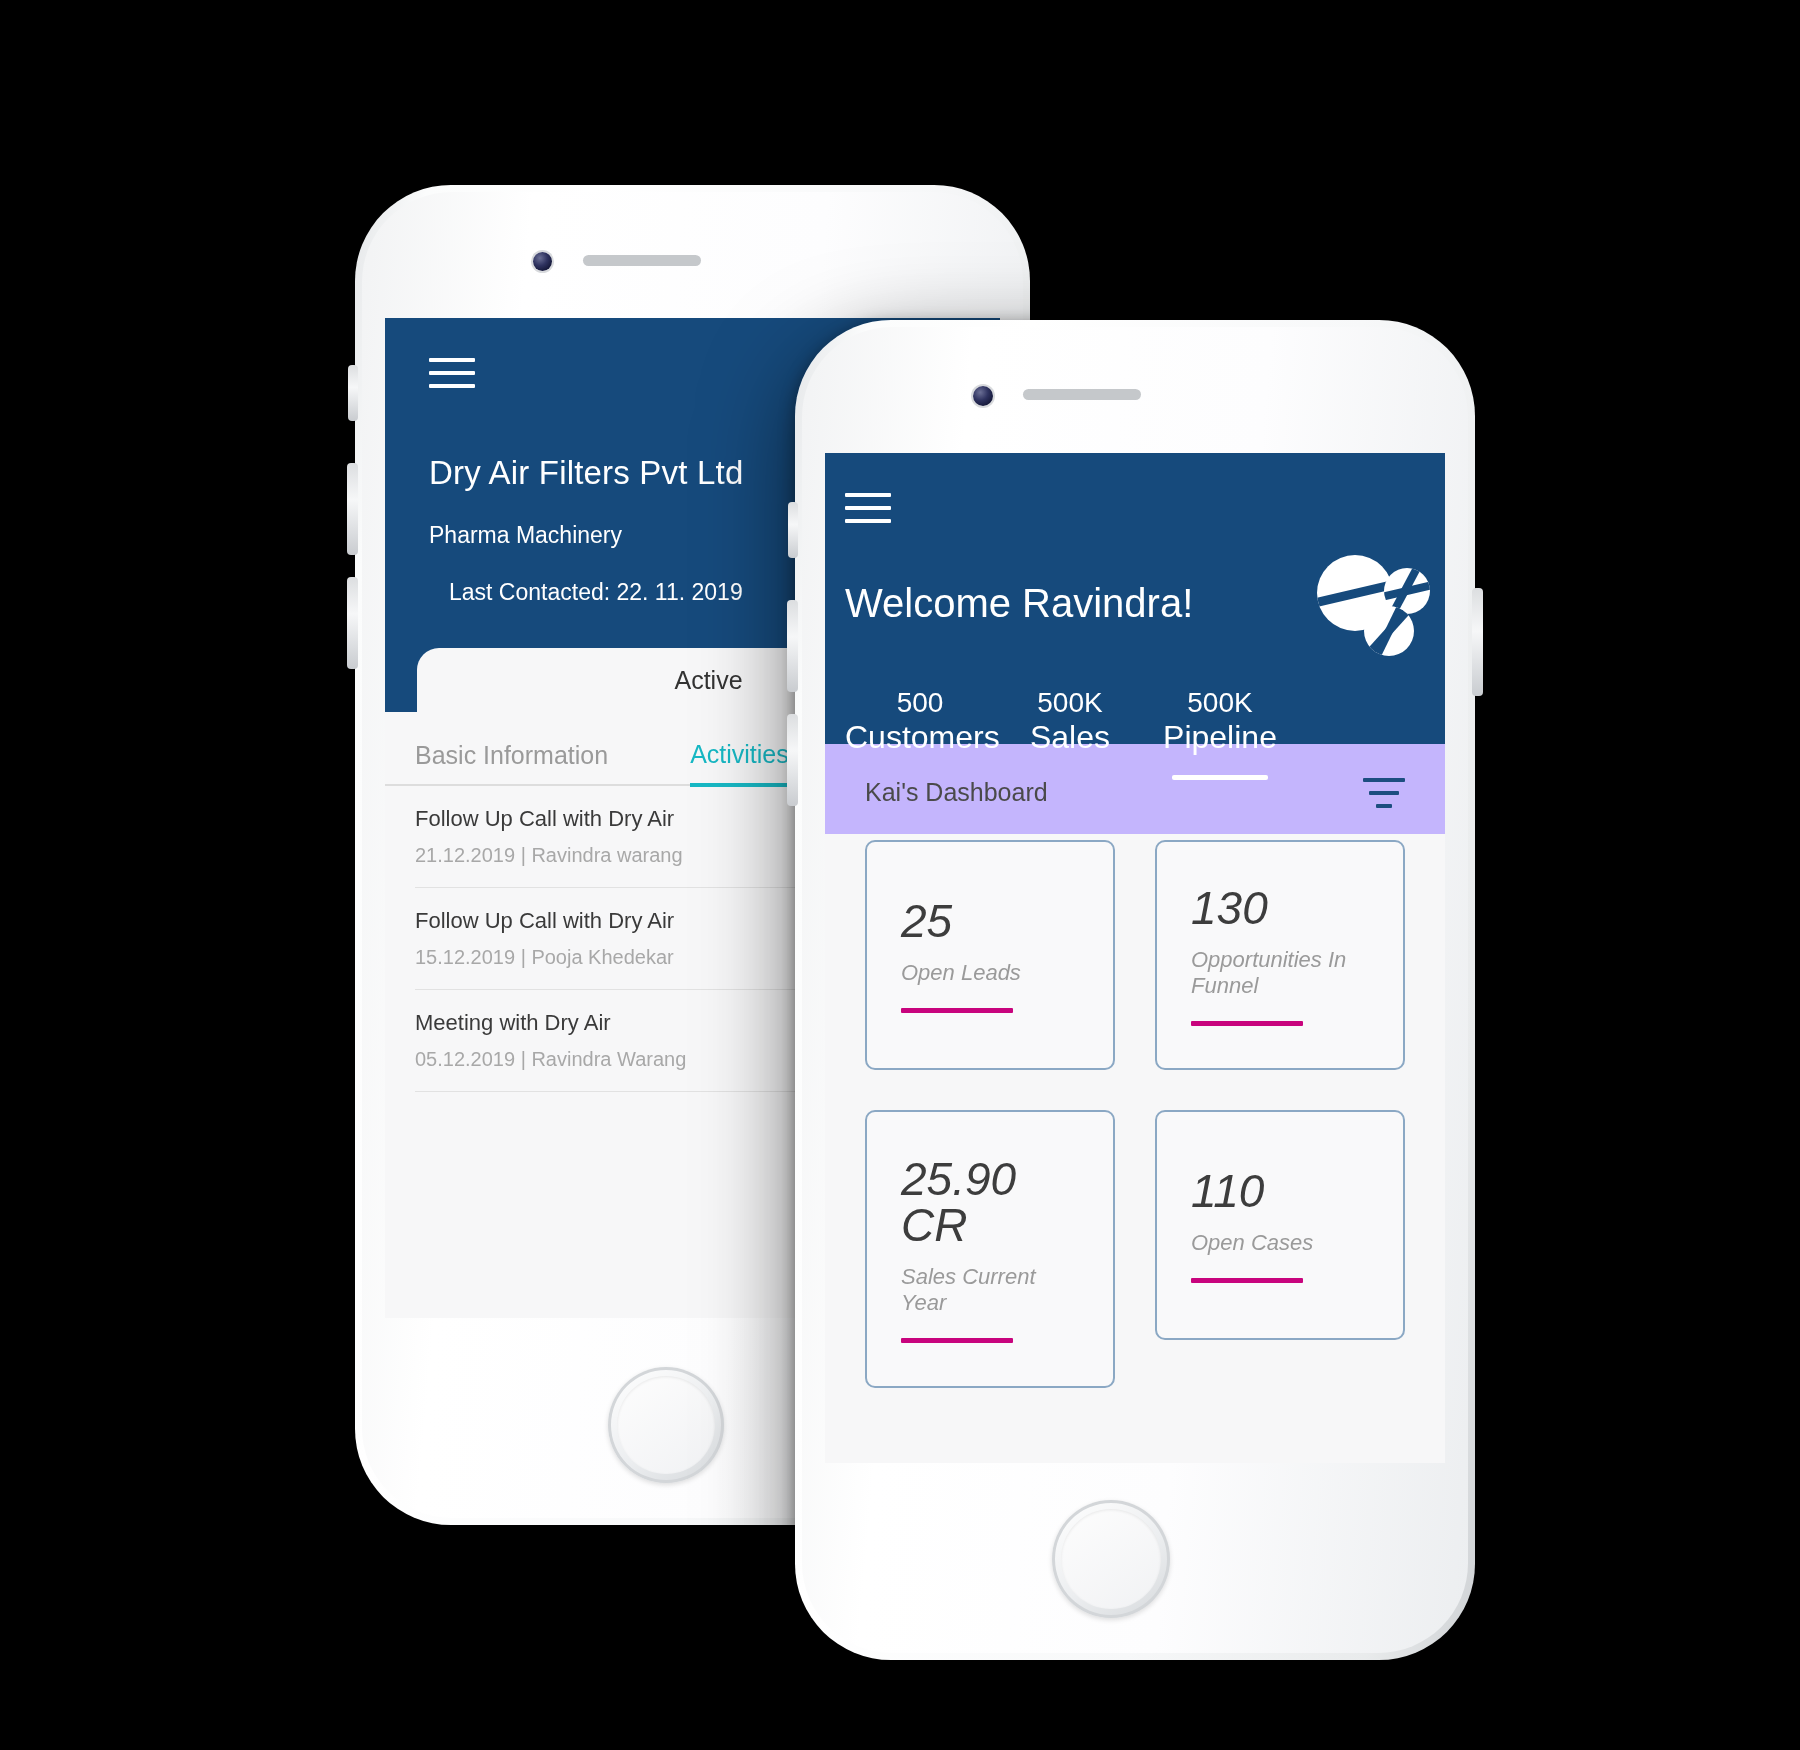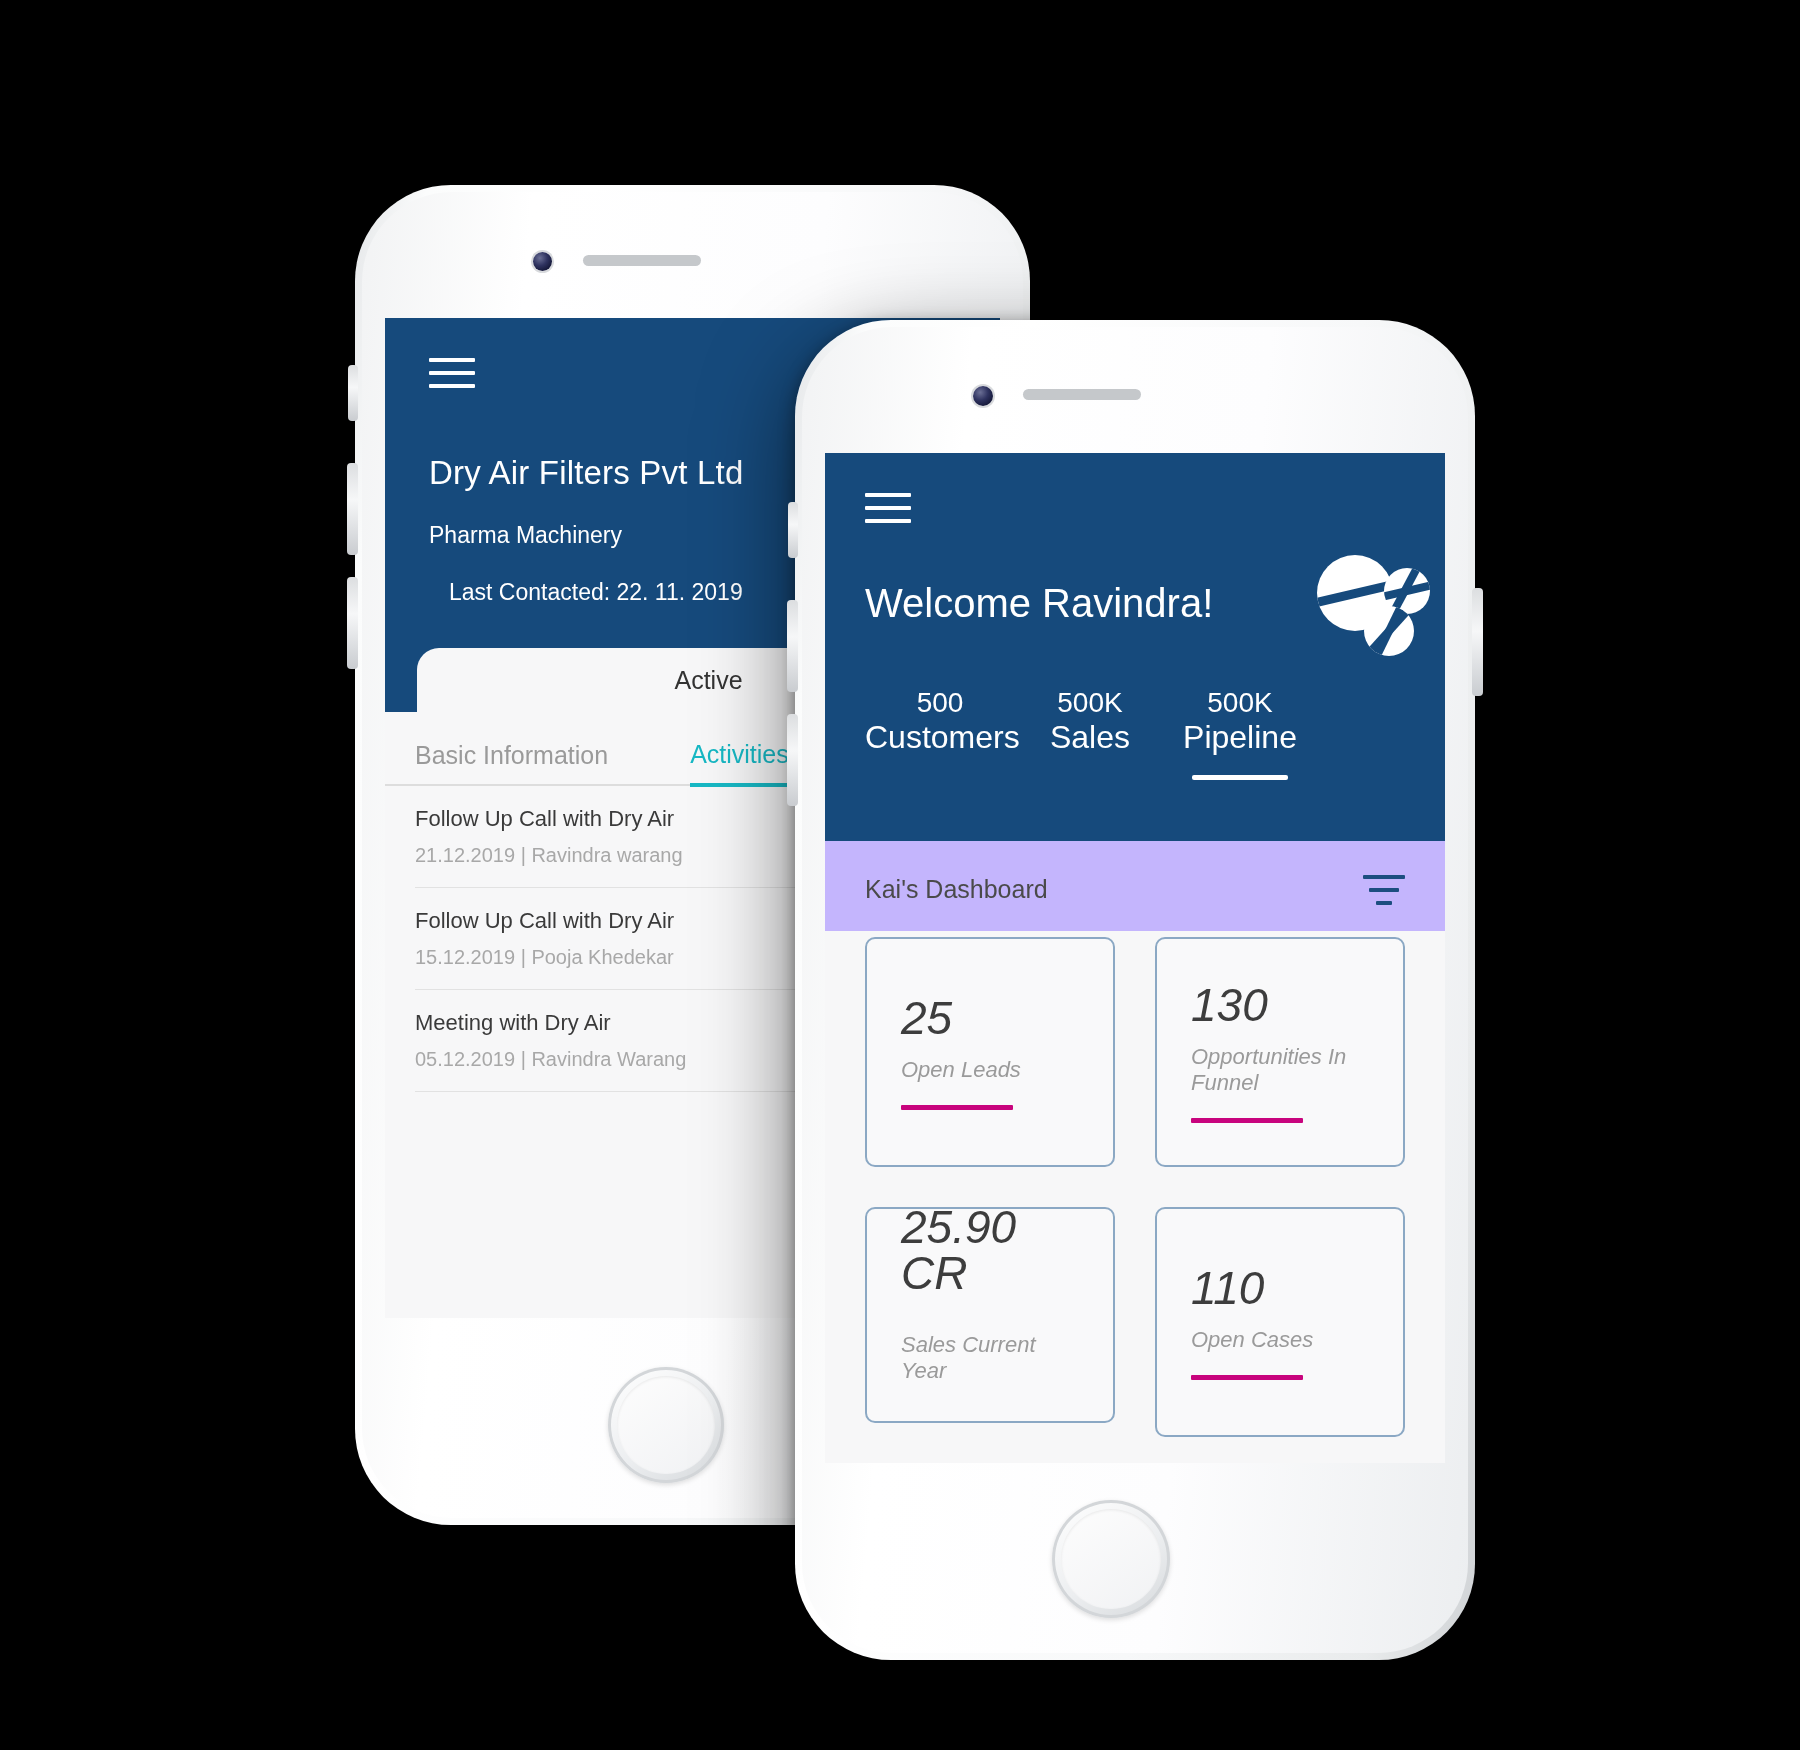--- a/index.html
+++ b/index.html
@@ -315,21 +315,21 @@
     <div class="btn-side" style="left:-8px; top:280px; width:11px; height:92px;"></div>
     <div class="btn-side" style="left:-8px; top:394px; width:11px; height:92px;"></div>
     <div class="btn-side" style="right:-8px; top:268px; width:11px; height:108px;"></div>
 
     <div class="camera" style="left:178px; top:66px; width:20px; height:20px;"></div>
     <div class="speaker" style="left:228px; top:69px; width:118px; height:11px;"></div>
     <div class="home-btn" style="left:257px; top:1180px; width:118px; height:118px;"></div>
 
     <div class="screen" style="left:30px; top:133px; width:620px; height:1010px;">
 
-      <div class="app-header" style="height:388px; padding:40px 40px 0 40px;">
+      <div class="app-header" style="height:291px; padding:40px 40px 0 20px;">
 
         <div class="hamburger">
           <span></span>
             <span></span>
             <span></span>
         </div>
 
         <div class="logo-wrap" style="right:10px; top:96px; width:120px; height:112px;">
           <svg width="120" height="112" viewBox="0 0 120 112">
             <defs>
@@ -392,21 +392,21 @@
         <div class="kpi-card" style="height:230px;">
           <div class="kpi-val">25</div>
           <div class="kpi-lbl">Open Leads</div>
           <div class="kpi-bar"></div>
         </div>
         <div class="kpi-card" style="height:230px;">
           <div class="kpi-val">130</div>
           <div class="kpi-lbl">Opportunities In Funnel</div>
           <div class="kpi-bar"></div>
         </div>
-        <div class="kpi-card" style="height:216px;gap:20px;">
+        <div class="kpi-card" style="height:278px;">
           <div class="kpi-val">25.90 CR</div>
           <div class="kpi-lbl">Sales Current Year</div>
           <div class="kpi-bar"></div>
         </div>
         <div class="kpi-card" style="height:230px;">
           <div class="kpi-val">110</div>
           <div class="kpi-lbl">Open Cases</div>
           <div class="kpi-bar"></div>
         </div>
       </div>

